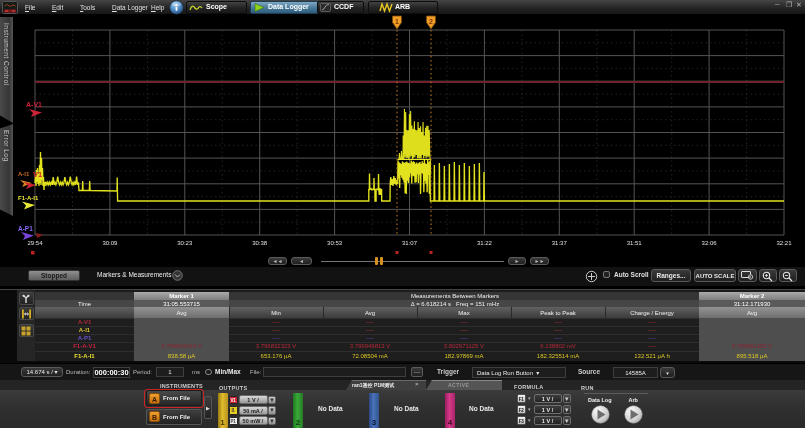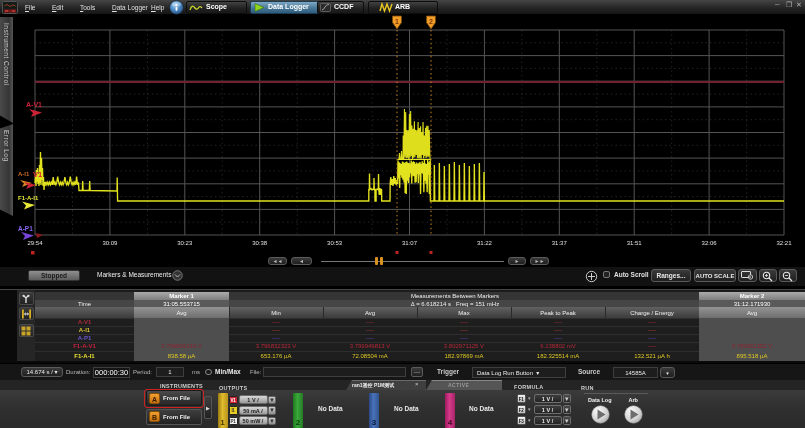--- a/index.html
+++ b/index.html
@@ -289,21 +289,21 @@
 <div class="vcell" style="left:417px;top:62.7px;width:94px;color:#ddc822;line-height:6px">182.97869 mA</div>
 <div class="vcell" style="left:511px;top:62.7px;width:94px;color:#ddc822;line-height:6px">182.325514 mA</div>
 <div class="vcell" style="left:605px;top:62.7px;width:94px;color:#ddc822;line-height:6px">132.521 µA h</div>
 <div class="vcell" style="left:699px;top:62.7px;width:106px;color:#ddc822;line-height:6px">895.518 µA</div>
 <div class="abs" style="left:0px;top:70.5px;width:805px;height:2.5px;background:#0a0a0a"></div>
     </div>
 
 <div id="btool">
   <div class="dbtn" style="left:21px;top:2.5px;width:42px;height:10.5px;line-height:9.5px;font-size:6px">14.674 s / ▾</div>
   <div class="ttx" style="left:66px">Duration:</div>
-  <div class="tbox" style="left:93px;width:37px;height:11px;top:2.5px;color:#fff;font-weight:normal;font-size:7.5px;line-height:10px;background:#151515">000:00:30</div>
+  <div class="tbox" style="left:93px;width:37px;height:11px;top:2.5px;color:#fff;font-weight:bold;font-size:7.5px;line-height:10px;background:#151515">000:00:30</div>
   <div class="ttx" style="left:133px">Period:</div>
   <div class="tbox" style="left:156px;width:28px;line-height:9px">1</div>
   <div class="ttx" style="left:192px">ms</div>
   <div class="abs" style="left:205px;top:4.5px;width:6.5px;height:6.5px;border:1px solid #888;border-radius:50%;background:#1a1a1a"></div>
   <div class="tx" style="left:215px;top:4px;font-size:6.5px;font-weight:bold;color:#e8e8e8">Min/Max</div>
   <div class="ttx" style="left:250px">File:</div>
   <div class="tbox" style="left:263px;width:143px"></div>
   <div class="dbtn" style="left:411px;top:3px;width:12px;height:10px;line-height:5px;border-radius:2px">…</div>
   <div class="tx" style="left:437px;top:4px;font-size:6.5px;font-weight:bold;color:#ccc">Trigger</div>
   <div class="tbox" style="left:472px;width:94px;height:11px;top:2.5px;line-height:10px;text-align:left;padding-left:4px">Data Log Run Button&nbsp;&nbsp;▾</div>

